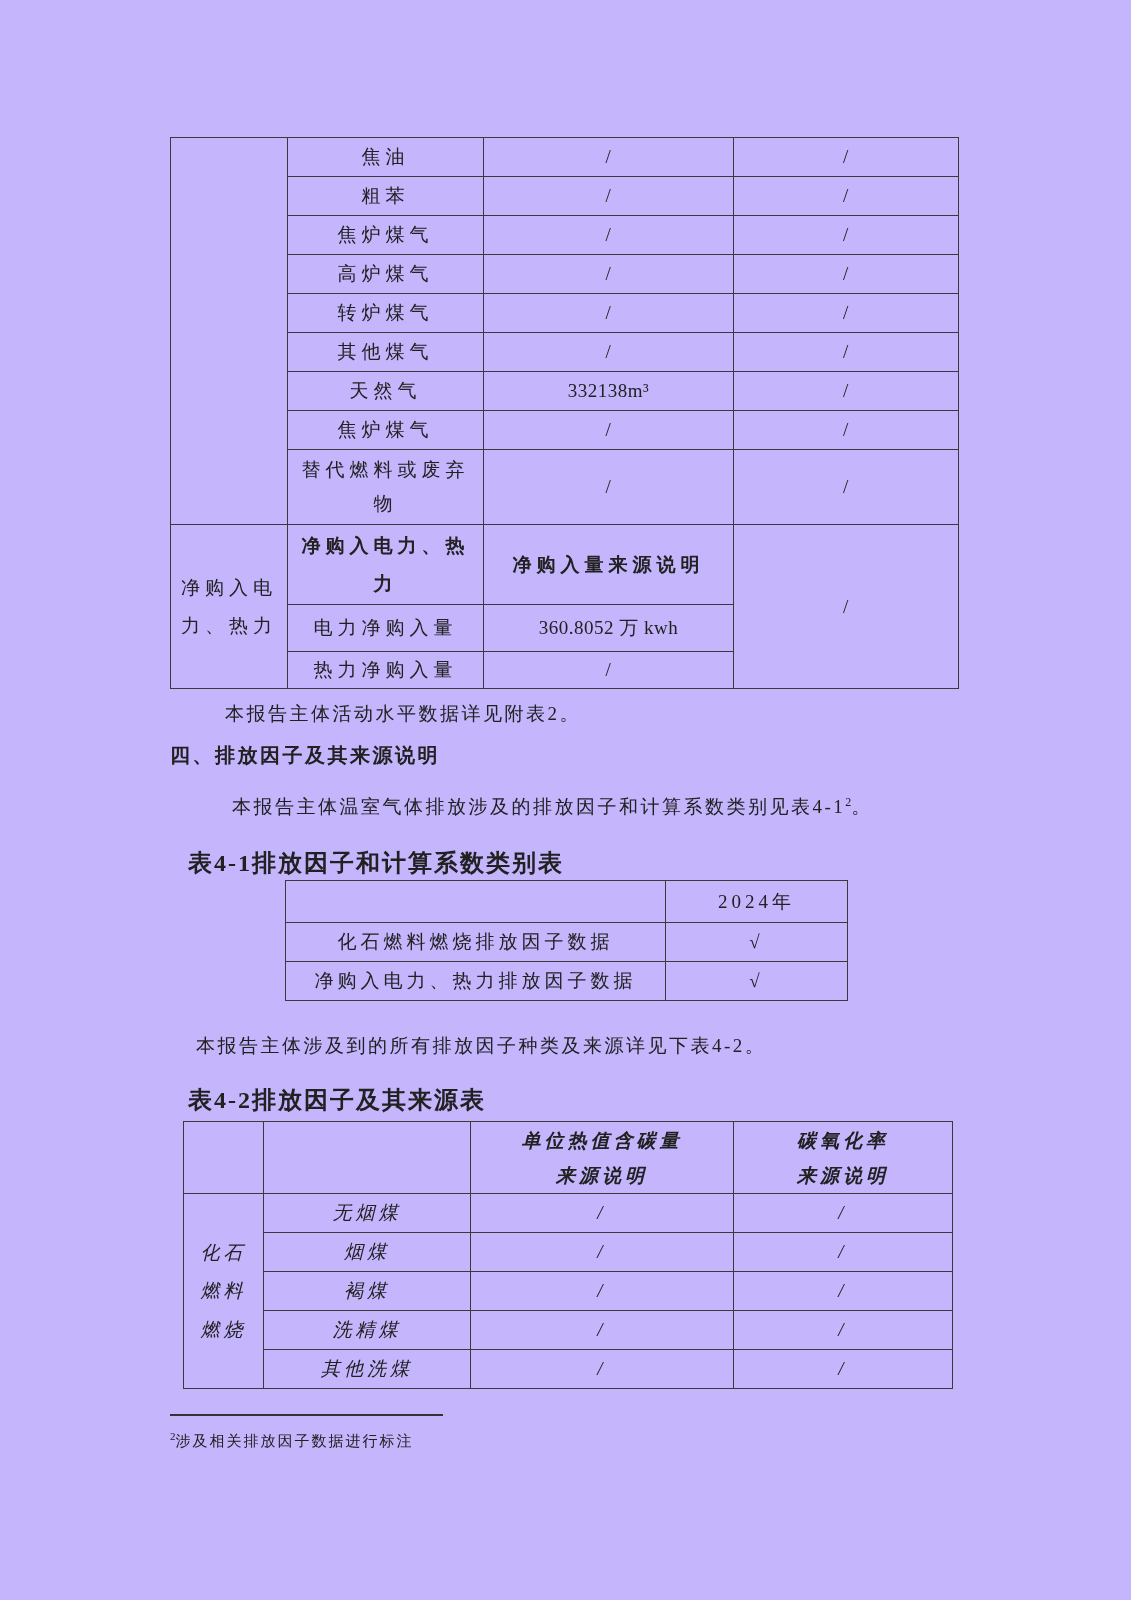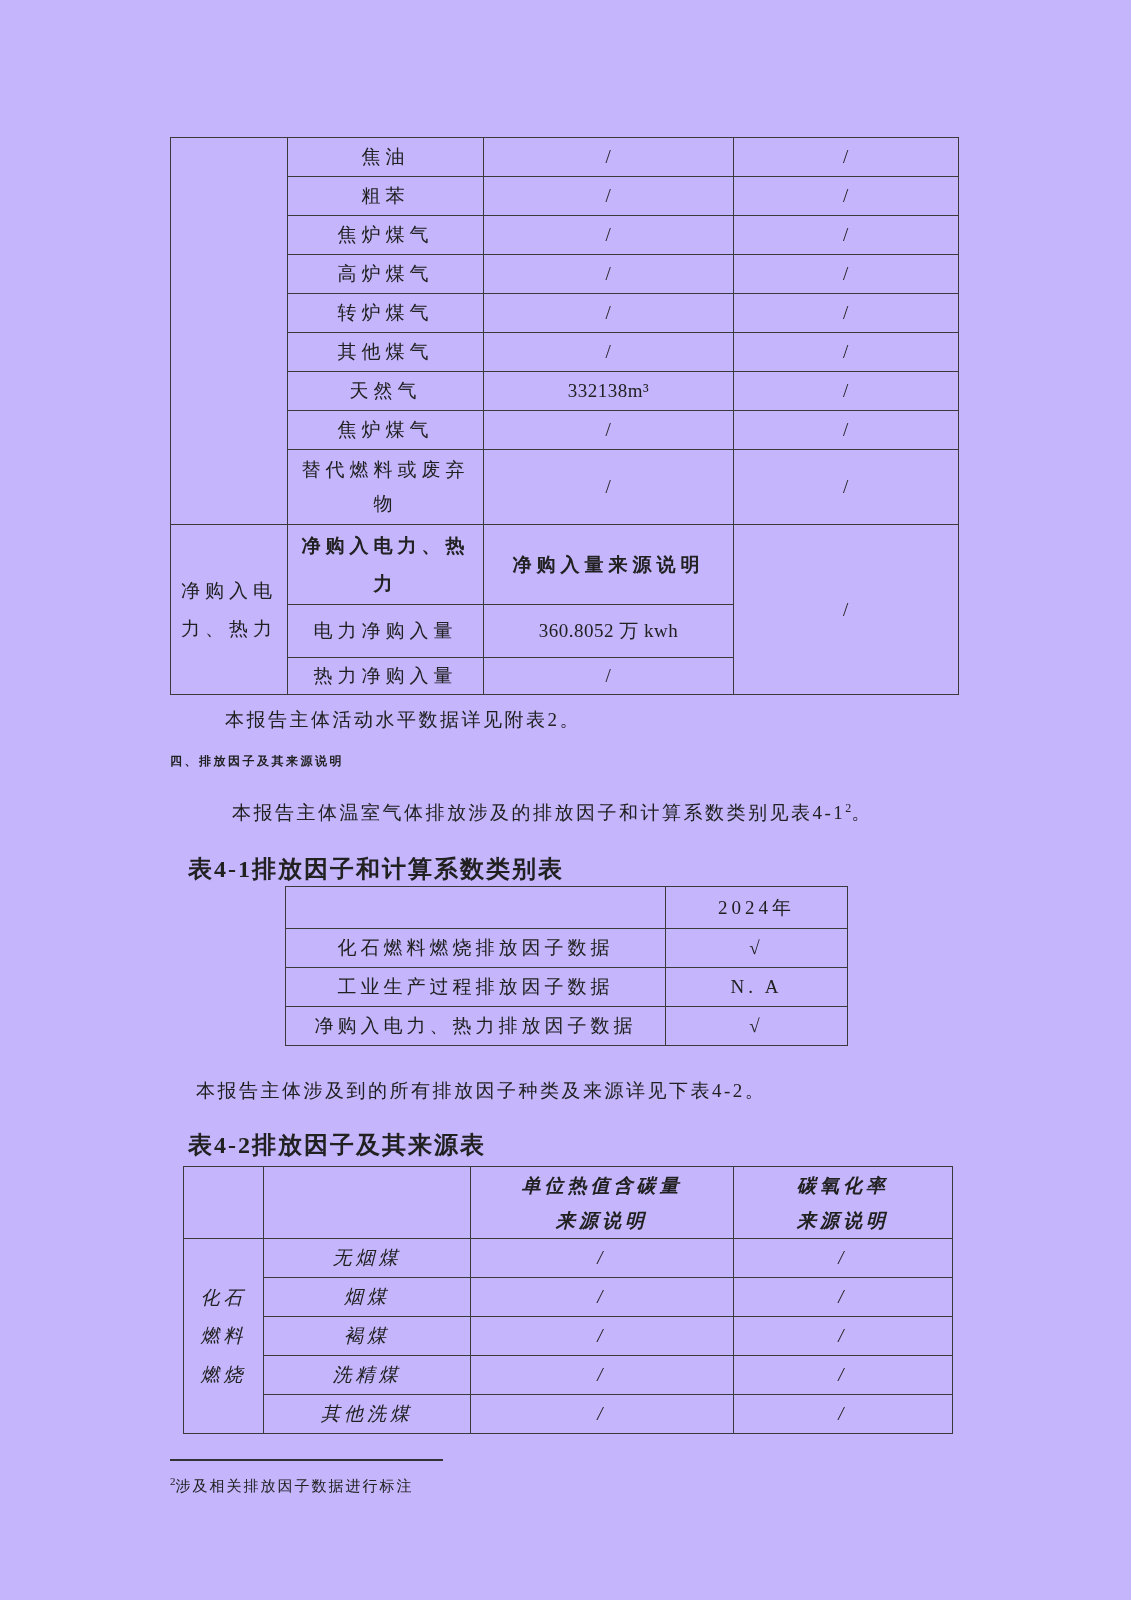--- a/index.html
+++ b/index.html
@@ -29,33 +29,33 @@
     word-break:break-word;
   }
   .bold { font-weight:bold; }
   .num  { letter-spacing:0.5px; }
 
   
   .t1 { margin-left:170px; width:788px; }
   .t1 .r-std td { height:39px; }
   .t1 .r-tall td { height:75px; line-height:34px; }
   .t1 .r-nethead td { height:80px; line-height:38px; }
-  .t1 .r-elec td { height:53px; }
+  .t1 .r-elec td { height:47px; }
   .t1 .r-heat td { height:35px; }
   .t1 .side-cell { line-height:38px; letter-spacing:5px; }
 
   
   .para {
     font-size:19px; line-height:30px; letter-spacing:2.5px;
     white-space:nowrap;
   }
   .p1 { margin:10px 0 0 225px; }
   .heading {
     margin:11px 0 0 170px;
-    font-size:12px; line-height:30px; font-weight:bold; letter-spacing:2.5px;
+    font-size:20px; line-height:30px; font-weight:bold; letter-spacing:2.5px;
     white-space:nowrap;
   }
   .p2 { margin:17px 0 0 232px; }
   .p3 { margin:30px 0 12px 196px; }
   .para sup, .footnote sup { font-size:12px; letter-spacing:0; }
 
   .tbl-title {
     width:788px; margin-left:188px;
     text-align:left;
     font-size:24px; line-height:30px; font-weight:bold; letter-spacing:2px;
@@ -180,24 +180,20 @@
         <col style="width:182px">
       </colgroup>
     <tbody>
       <tr class="hrow">
         <td></td>
         <td class="num">2024年</td>
       </tr>
       <tr class="drow">
         <td>化石燃料燃烧排放因子数据</td>
         <td class="num">√</td>
-      </tr>
-      <tr class="drow">
-        <td>工业生产过程排放因子数据</td>
-        <td class="num">N. A</td>
       </tr>
       <tr class="drow">
         <td>净购入电力、热力排放因子数据</td>
         <td class="num">√</td>
       </tr>
     </tbody>
   </table>
 
   <div class="para p3">本报告主体涉及到的所有排放因子种类及来源详见下表4-2。</div>
 

